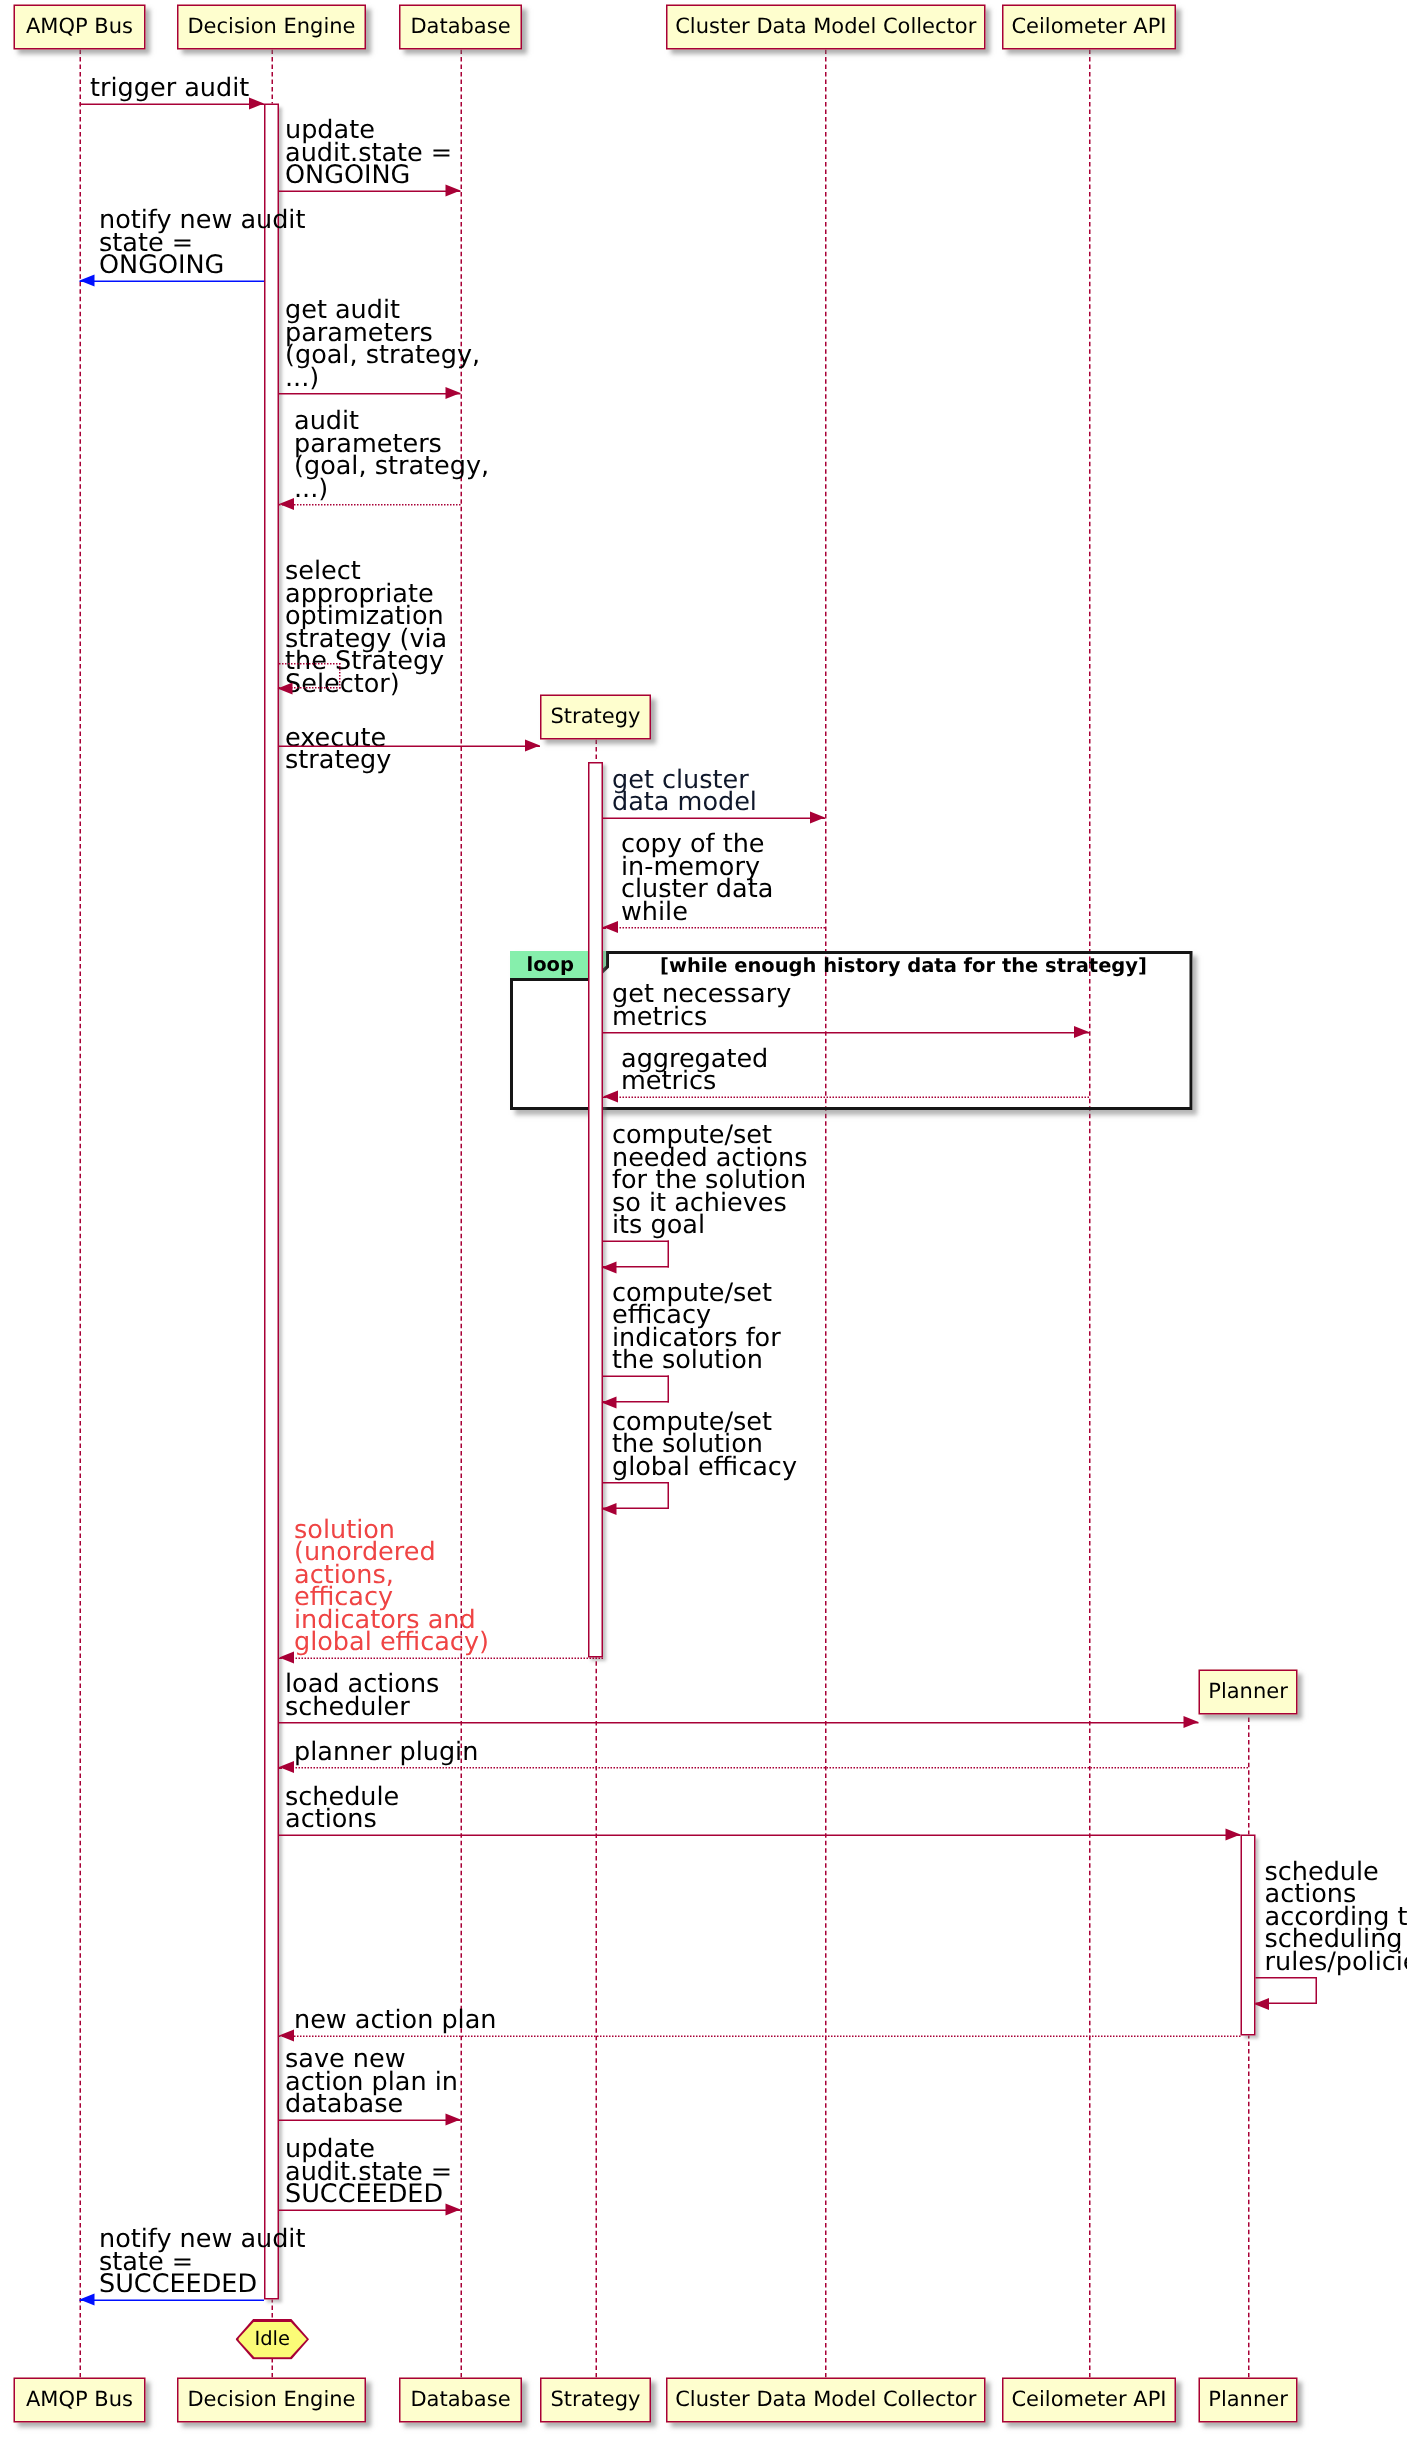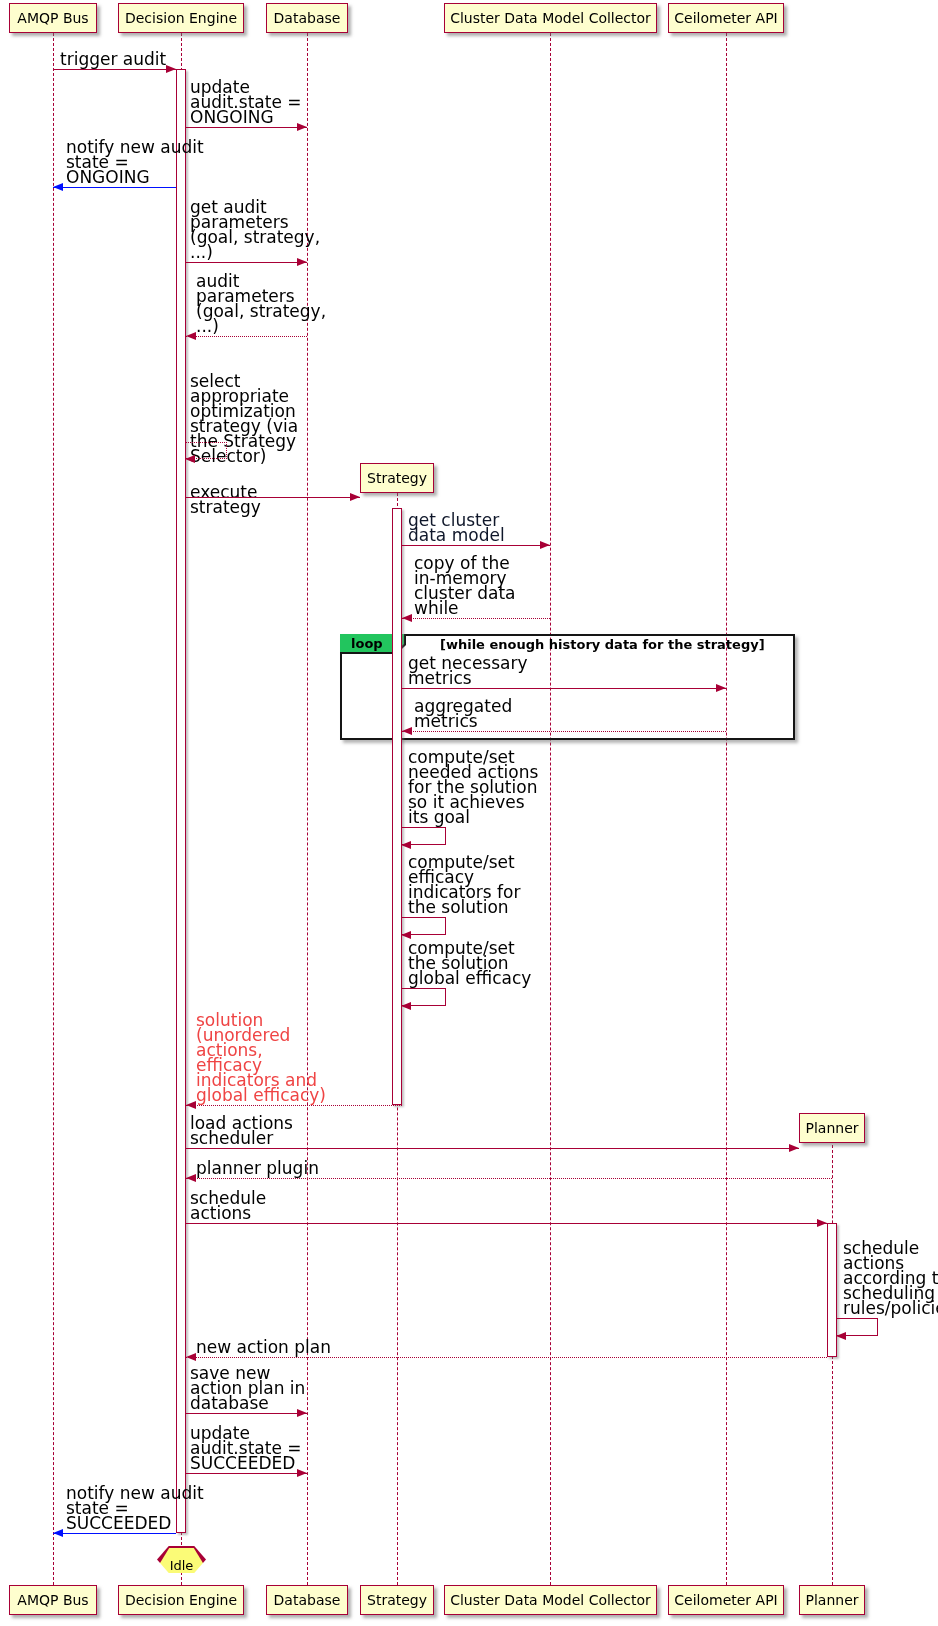--- a/index.html
+++ b/index.html
@@ -51,21 +51,21 @@
 <div id="diagram">
     <div class="lifeline" style="left: 53px; top: 33px; height: 1552px; border-left-color: rgb(168, 0, 54);"></div>
     <div class="lifeline" style="left: 181px; top: 33px; height: 1552px; border-left-color: rgb(168, 0, 54);"></div>
     <div class="lifeline" style="left: 307px; top: 33px; height: 1552px; border-left-color: rgb(168, 0, 54);"></div>
     <div class="lifeline" style="left: 397px; top: 493px; height: 1092px; border-left-color: rgb(168, 0, 54);"></div>
     <div class="lifeline" style="left: 550px; top: 33px; height: 1552px; border-left-color: rgb(168, 0, 54);"></div>
     <div class="lifeline" style="left: 726px; top: 33px; height: 1552px; border-left-color: rgb(168, 0, 54);"></div>
     <div class="lifeline" style="left: 832px; top: 1145px; height: 440px; border-left-color: rgb(168, 0, 54);"></div>
     <div class="loopframe" style="left: 340px; top: 634px; width: 455px; height: 106px; border-color: rgb(21, 21, 21);"></div>
     <div class="loophead-outer" style="left: 340px; top: 634px; width: 66px; height: 20px; background: rgb(21, 21, 21); clip-path: polygon(0px 0px, 100% 0px, 100% 55%, 86% 100%, 0px 100%);">
-      <div class="loophead-inner" style="left: 0px; top: 0px; width: 64px; height: 18px; background: #22c55e; clip-path: polygon(0px 0px, 100% 0px, 100% 55%, 86% 100%, 0px 100%);">
+      <div class="loophead-inner" style="left: 0px; top: 0px; width: 64px; height: 18px; background: #86efac; clip-path: polygon(0px 0px, 100% 0px, 100% 55%, 86% 100%, 0px 100%);">
         <span>loop</span>
       </div>
     </div>
     <div class="loopcond" style="left: 440px; top: 637px; color: rgb(0, 0, 0);">[while enough history data for the strategy]</div>
     <div class="activation" style="left: 176px; top: 69px; width: 10px; height: 1464px; border-color: rgb(168, 0, 54);"></div>
     <div class="activation" style="left: 392px; top: 508px; width: 10px; height: 597px; border-color: rgb(168, 0, 54);"></div>
     <div class="activation" style="left: 827px; top: 1223px; width: 10px; height: 134px; border-color: rgb(168, 0, 54);"></div>
     <div class="msglabel" style="left: 60px; top: 52px; color: rgb(0, 0, 0);">trigger audit</div>
     <div class="arrow" style="left: 53px; top: 65px; width: 123px; height: 9px;">
       <div class="arrowline" style="border-top: 1px solid rgb(168, 0, 54);"></div>
@@ -232,15 +232,15 @@
     <div class="pbox" style="left: 266px; top: 1585px; width: 82px; height: 30px; background: rgb(254, 254, 206); border-color: rgb(168, 0, 54); color: rgb(0, 0, 0);">Database</div>
     <div class="pbox" style="left: 360px; top: 463px; width: 74px; height: 30px; background: rgb(254, 254, 206); border-color: rgb(168, 0, 54); color: rgb(0, 0, 0);">Strategy</div>
     <div class="pbox" style="left: 360px; top: 1585px; width: 74px; height: 30px; background: rgb(254, 254, 206); border-color: rgb(168, 0, 54); color: rgb(0, 0, 0);">Strategy</div>
     <div class="pbox" style="left: 444px; top: 3px; width: 213px; height: 30px; background: rgb(254, 254, 206); border-color: rgb(168, 0, 54); color: rgb(0, 0, 0);">Cluster Data Model Collector</div>
     <div class="pbox" style="left: 444px; top: 1585px; width: 213px; height: 30px; background: rgb(254, 254, 206); border-color: rgb(168, 0, 54); color: rgb(0, 0, 0);">Cluster Data Model Collector</div>
     <div class="pbox" style="left: 668px; top: 3px; width: 116px; height: 30px; background: rgb(254, 254, 206); border-color: rgb(168, 0, 54); color: rgb(0, 0, 0);">Ceilometer API</div>
     <div class="pbox" style="left: 668px; top: 1585px; width: 116px; height: 30px; background: rgb(254, 254, 206); border-color: rgb(168, 0, 54); color: rgb(0, 0, 0);">Ceilometer API</div>
     <div class="pbox" style="left: 799px; top: 1113px; width: 66px; height: 30px; background: rgb(254, 254, 206); border-color: rgb(168, 0, 54); color: rgb(0, 0, 0);">Planner</div>
     <div class="pbox" style="left: 799px; top: 1585px; width: 66px; height: 30px; background: rgb(254, 254, 206); border-color: rgb(168, 0, 54); color: rgb(0, 0, 0);">Planner</div>
     <div class="hex-outer" style="left: 157px; top: 1546px; width: 49px; height: 27px; background: rgb(168, 0, 54); clip-path: polygon(24% 0px, 76% 0px, 100% 50%, 76% 100%, 24% 100%, 0px 50%); filter: drop-shadow(rgba(110, 110, 110, 0.55) 2px 2px 1px);">
-      <div class="hex-inner" style="left: 1.5px; top: 1.5px; width: 46px; height: 36px; background: rgb(251, 251, 119); clip-path: polygon(24% 0px, 76% 0px, 100% 50%, 76% 100%, 24% 100%, 0px 50%); color: rgb(0, 0, 0);">Idle</div>
+      <div class="hex-inner" style="left: 1.5px; top: 1.5px; width: 46px; height: 24px; background: rgb(251, 251, 119); clip-path: polygon(24% 0px, 76% 0px, 100% 50%, 76% 100%, 24% 100%, 0px 50%); color: rgb(0, 0, 0);">Idle</div>
     </div>
   </div>
 
 </body></html>

